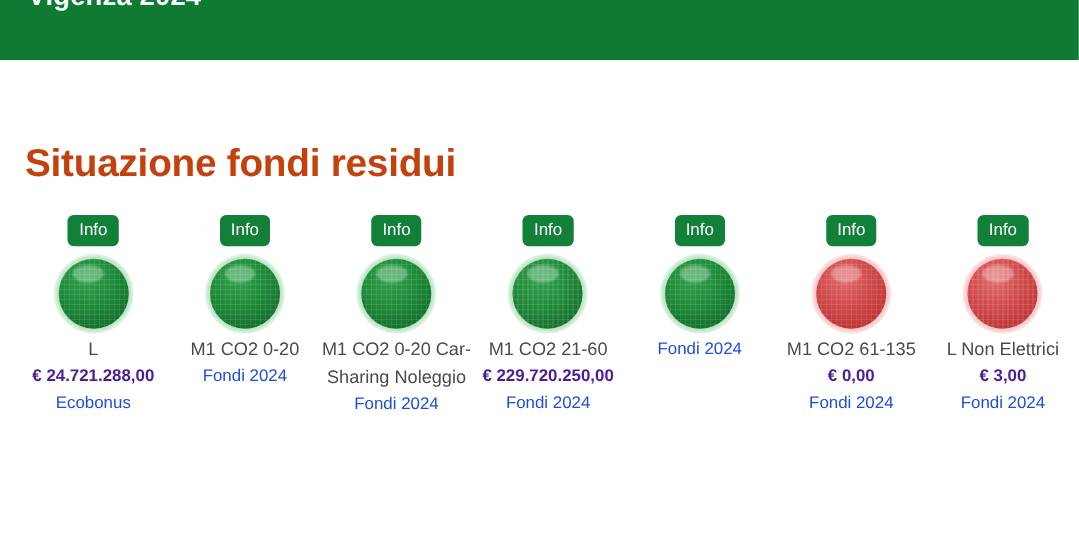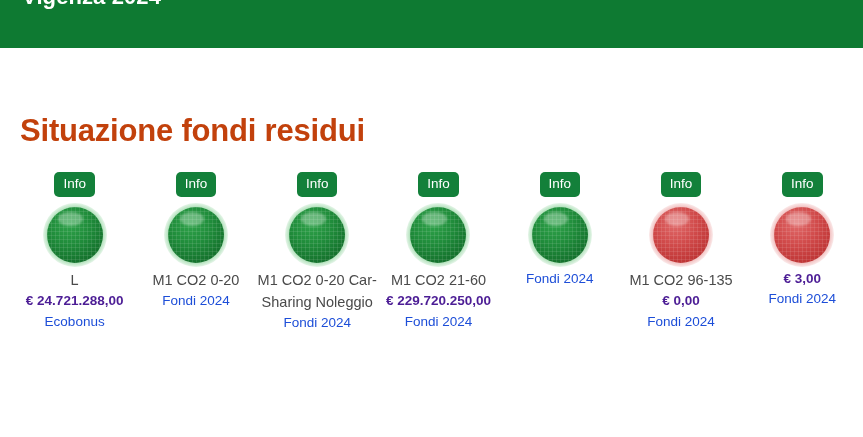--- a/index.html
+++ b/index.html
@@ -206,28 +206,29 @@
       <div class="lbl-fund">Fondi 2024</div>
     </div>
     <div class="light-col">
       <span class="info-badge">Info</span>
       <div class="lamp red">
         <span class="glow"></span>
         <span class="body"></span>
         <span class="grid"></span>
         <span class="shine"></span>
       </div>
-      <div class="lbl-name">M1 CO2 96-135</div>
+      <div class="lbl-name">M1 CO2 61-135</div>
       <div class="lbl-amount">€ 0,00</div>
       <div class="lbl-fund">Fondi 2024</div>
     </div>
     <div class="light-col">
       <span class="info-badge">Info</span>
       <div class="lamp red">
         <span class="glow"></span>
         <span class="body"></span>
         <span class="grid"></span>
         <span class="shine"></span>
       </div>
+      <div class="lbl-name">L Non Elettrici</div>
       <div class="lbl-amount">€ 3,00</div>
       <div class="lbl-fund">Fondi 2024</div>
     </div>
   </div>
 
 </body></html>

